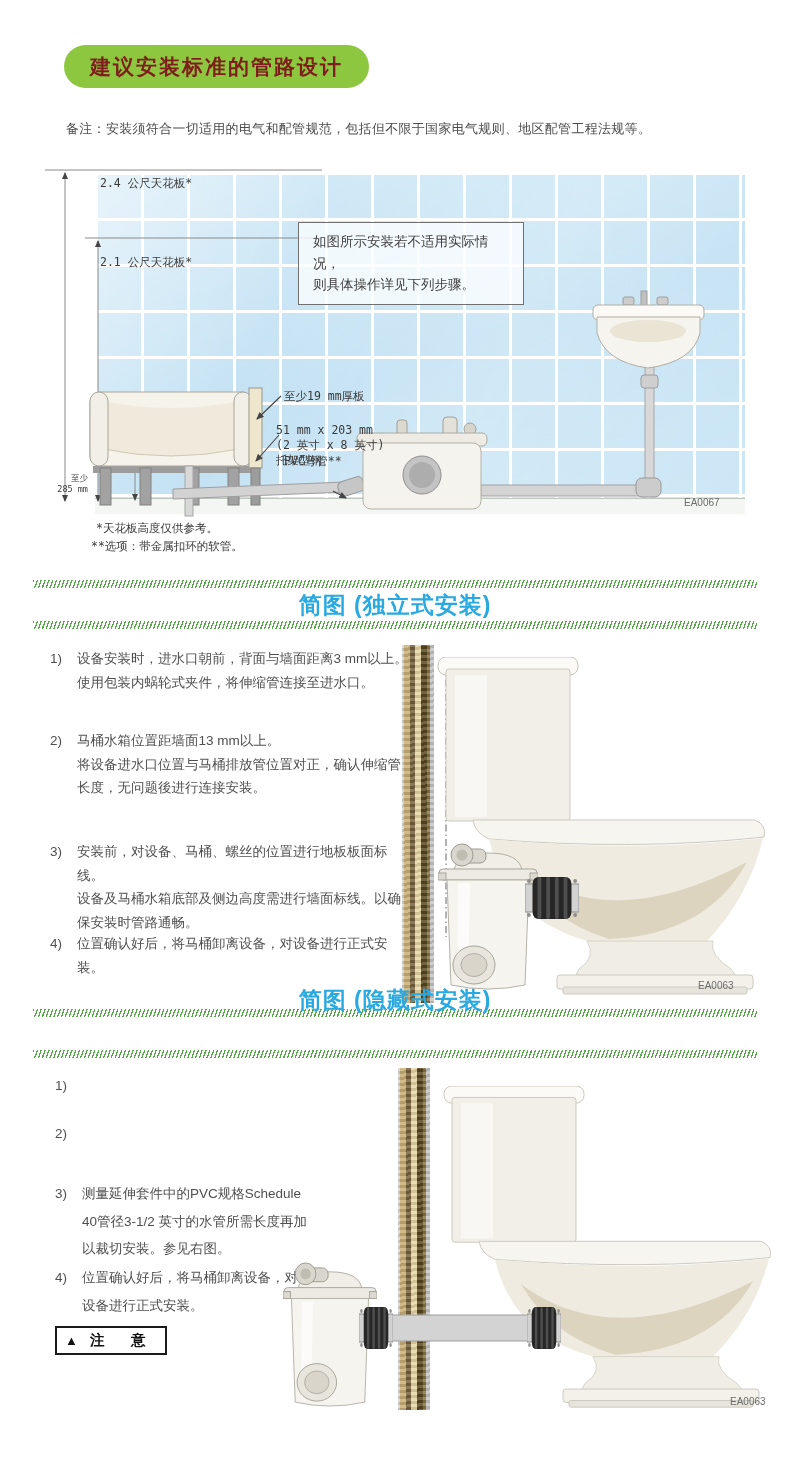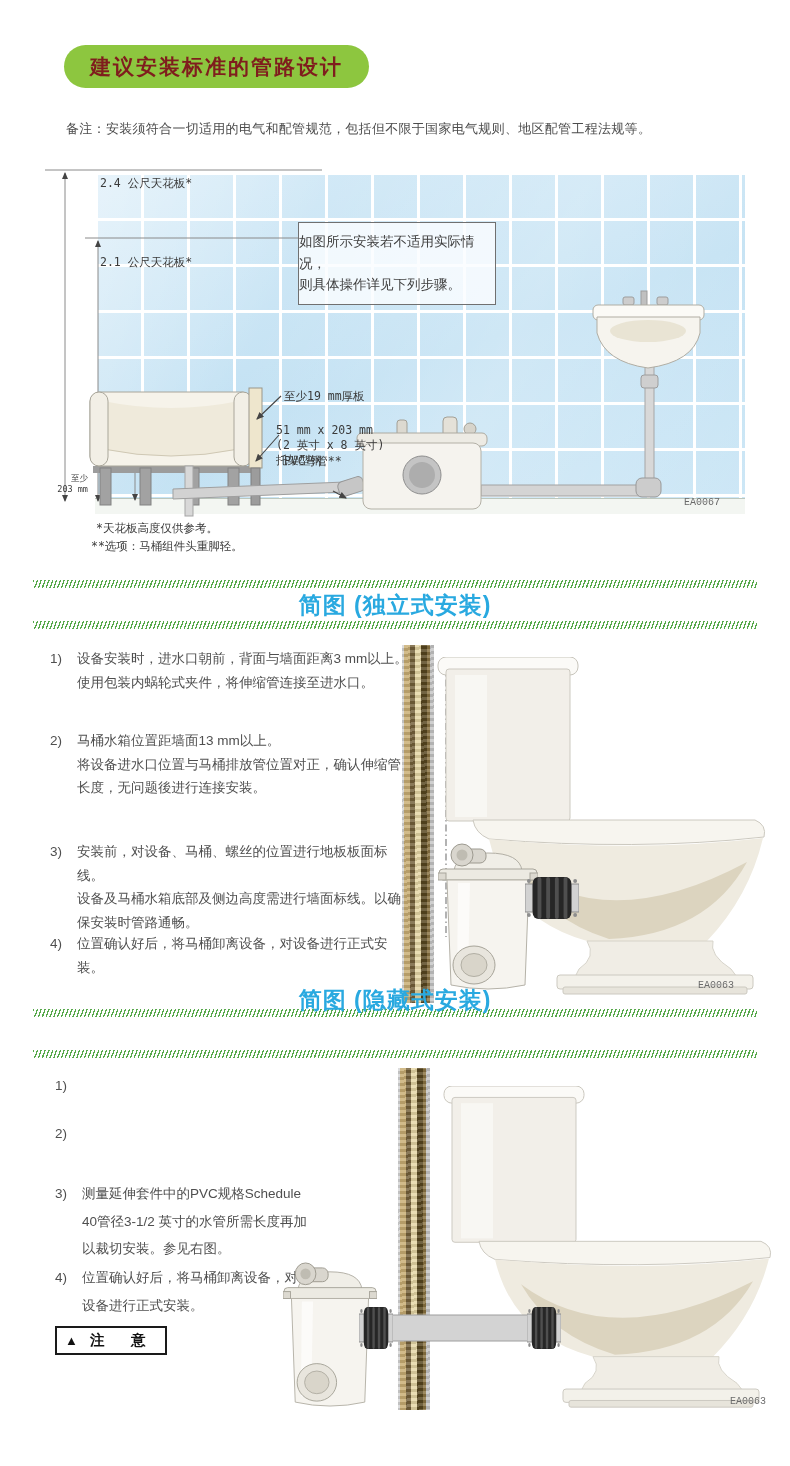--- a/index.html
+++ b/index.html
@@ -11,29 +11,29 @@
   .note{font-size:13px;color:#4c4c4c;letter-spacing:.3px;}
   .tiles{background-image:
       repeating-linear-gradient(to right,#ffffff 0 3px,rgba(255,255,255,0) 3px 46px),
       repeating-linear-gradient(to bottom,#ffffff 0 3px,rgba(255,255,255,0) 3px 46px),
       linear-gradient(115deg,rgba(255,255,255,.40) 0%,rgba(255,255,255,0) 30%,rgba(255,255,255,.22) 62%,rgba(255,255,255,0) 100%),
       linear-gradient(160deg,#d8ecf8,#c2e1f3 55%,#cde7f6);
       background-color:#c9e4f4;}
   .floor{background:#f3f6f2;border-top:1px solid #bcc7bd;}
   .mono{font-family:"DejaVu Sans Mono",monospace;color:#3a3a3a;}
   .infobox{border:1.5px solid #707070;background:rgba(250,253,255,.82);
-           font-size:13.5px;color:#3f3f3f;padding:8px 0;white-space:pre-line;line-height:1.6;}
+           font-size:13.5px;color:#3f3f3f;padding:8px 14px;white-space:pre-line;line-height:1.6;}
   .stripe{height:8px;background:repeating-linear-gradient(110deg,#58a94c 0 1.3px,rgba(255,255,255,0) 1.3px 3.6px);}
   .sec-title{color:#29a9e0;font-weight:bold;font-size:23px;text-align:center;letter-spacing:1px;}
   .step{display:flex;gap:7px;font-size:13.5px;color:#4f4f4f;}
   .step .n{flex:0 0 20px;}
   .step .t{white-space:pre-line;}
   .lh1{line-height:1.75;}
   .lh2{line-height:2.05;}
-  .codelabel{font-size:10px;color:#6b6b6b;font-family:Liberation Mono, monospace;}
+  .codelabel{font-size:10px;color:#6b6b6b;font-family:Liberation Sans, sans-serif;}
   .wall{background-image:
       repeating-linear-gradient(175deg,rgba(255,255,255,.16) 0 3px,rgba(0,0,0,.10) 3px 6px),
       linear-gradient(90deg,#d6d6d6 0 2px,#c9ae74 2px 8px,#74603a 8px 13px,#e6d7a6 13px 19px,#57461f 19px 25px,#8a7342 25px 28px,#c6c6c6 28px 32px);}
   .warnbox{border:2px solid #1a1a1a;font-weight:bold;font-size:14.5px;color:#111;
            display:flex;align-items:center;gap:12px;padding:3px 14px 3px 8px;width:max-content;letter-spacing:6px;}
   .warn-tri{font-size:13px;letter-spacing:0;}
   .warntext{font-size:13.5px;color:#4f4f4f;line-height:1.9;white-space:pre-line;}
   .fnote{font-size:11.5px;}
   .small-dim{font-size:8.5px;line-height:1.35;text-align:right;}
   .diag-label{font-size:11.5px;line-height:15px;white-space:pre-line;}
@@ -163,24 +163,24 @@
     <div class="abs mono" style="left:100px;top:176px;font-size:11.5px;">2.4 公尺天花板*</div>
     <div class="abs mono" style="left:100px;top:255px;font-size:11.5px;">2.1 公尺天花板*</div>
     <div class="abs infobox" style="left:298px;top:222px;width:196px;">如图所示安装若不适用实际情况，
 则具体操作详见下列步骤。</div>
     <div class="abs mono diag-label" style="left:284px;top:389px;">至少19 mm厚板</div>
     <div class="abs mono diag-label" style="left:276px;top:423px;">51 mm x 203 mm
 (2 英寸 x 8 英寸)
 托架型钢</div>
     <div class="abs mono diag-label" style="left:284px;top:454px;text-align:right;">PVC弯管**</div>
     <div class="abs mono small-dim" style="left:50px;top:473px;width:38px;white-space:pre-line;">至少
-203 mm</div>
+285 mm</div>
     <div class="abs codelabel" style="left:684px;top:497px;">EA0067</div>
     <div class="abs mono fnote" style="left:96px;top:521px;">*天花板高度仅供参考。</div>
-    <div class="abs mono fnote" style="left:91px;top:539px;">**选项：马桶组件头重脚轻。</div>
+    <div class="abs mono fnote" style="left:91px;top:539px;">**选项：带金属扣环的软管。</div>
   </div>
 
   <div class="abs stripe" style="left:33px;top:580px;width:724px;"></div>
   <div class="abs sec-title" style="left:30px;top:590px;width:730px;">简图 (独立式安装)</div>
   <div class="abs stripe" style="left:33px;top:621px;width:724px;"></div>
 
   <div class="abs step lh1" style="left:50px;top:647px;width:360px;">
     <span class="n">1)</span>
     <span class="t">设备安装时，进水口朝前，背面与墙面距离3 mm以上。
 使用包装内蜗轮式夹件，将伸缩管连接至进水口。</span>

